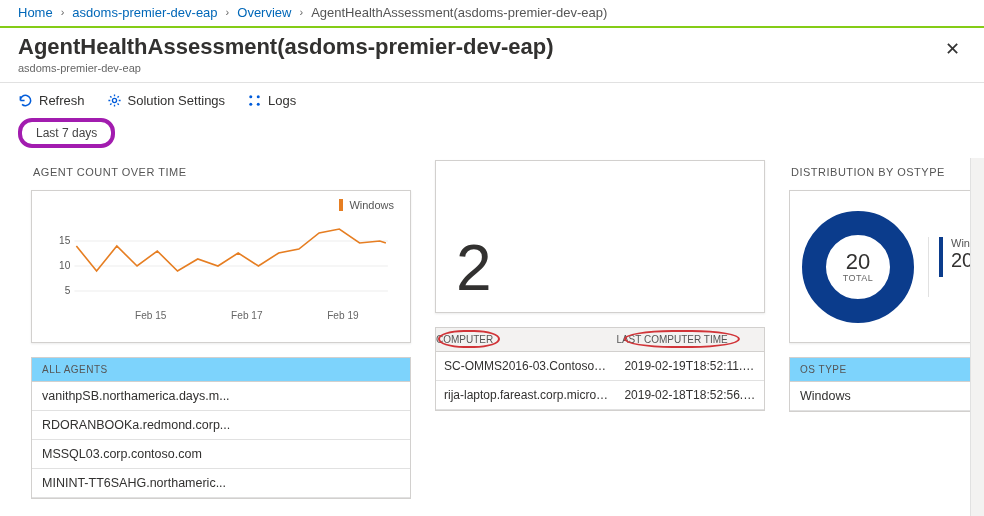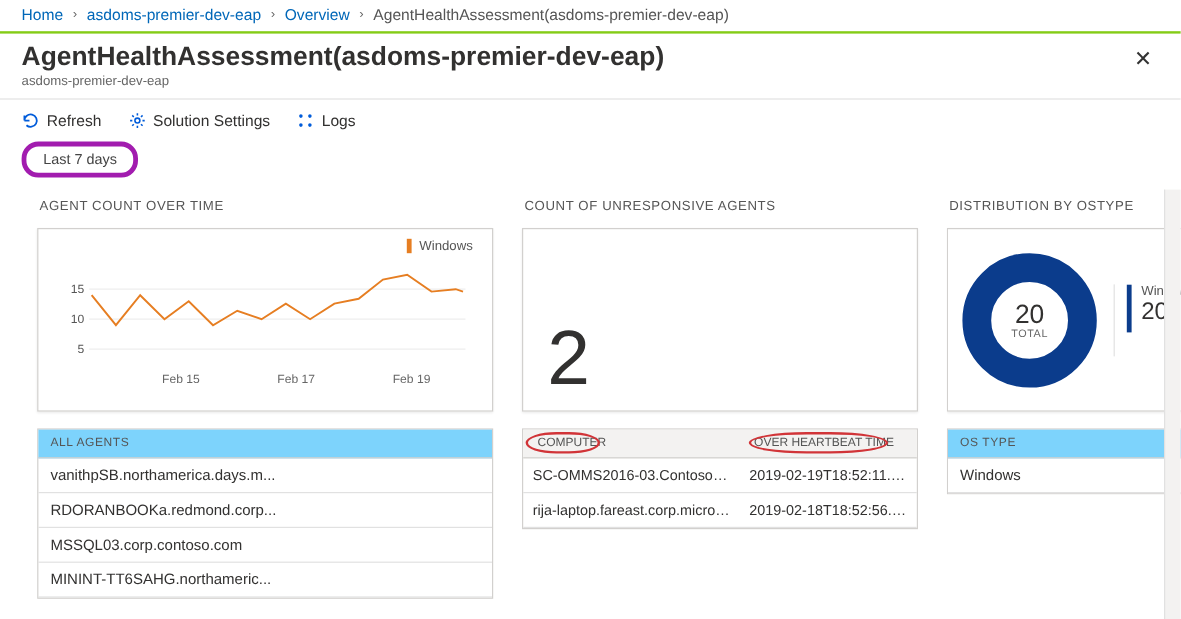--- a/index.html
+++ b/index.html
@@ -166,21 +166,21 @@
     border:1px solid #d2d0ce;
   }
   .tbl2 .hdr2 {
     display:flex;
     background:#f3f2f1;
     font-size:10px;
     color:#555;
     border-bottom:1px solid #d2d0ce;
     position:relative;
   }
-  .tbl2 .hdr2 > div { padding:6px 12px; }
+  .tbl2 .hdr2 > div { padding:6px 0; }
   .tbl2 .c1 { width:55%; }
   .tbl2 .c2 { width:45%; }
   .tbl2 .row2 {
     display:flex;
     font-size:12px;
     border-bottom:1px solid #e1e1e1;
     cursor:pointer;
   }
   .tbl2 .row2 > div {
     padding:7px 8px;
@@ -318,28 +318,27 @@
     <div class="tbl">
       <div class="hdr">ALL AGENTS</div>
       <div class="row">vanithpSB.northamerica.days.m...</div>
       <div class="row">RDORANBOOKa.redmond.corp...</div>
       <div class="row">MSSQL03.corp.contoso.com</div>
       <div class="row">MININT-TT6SAHG.northameric...</div>
     </div>
   </div>
 
   <div class="col col2">
-    <div class="card-title">COUNT OF UNRESPONSIVE AGENTS</div>
     <div class="card bignum">
       <div class="n">2</div>
     </div>
     <div class="tbl2">
       <div class="hdr2">
         <div class="c1">COMPUTER</div>
-        <div class="c2">OVER HEARTBEAT TIME</div>
+        <div class="c2">LAST COMPUTER TIME</div>
         <div class="red-circle rc1"></div>
         <div class="red-circle rc2"></div>
       </div>
       <div class="row2">
         <div class="c1">SC-OMMS2016-03.Contoso.Lo...</div>
         <div class="c2">2019-02-19T18:52:11.133Z</div>
       </div>
       <div class="row2">
         <div class="c1">rija-laptop.fareast.corp.microso...</div>
         <div class="c2">2019-02-18T18:52:56.28Z</div>

